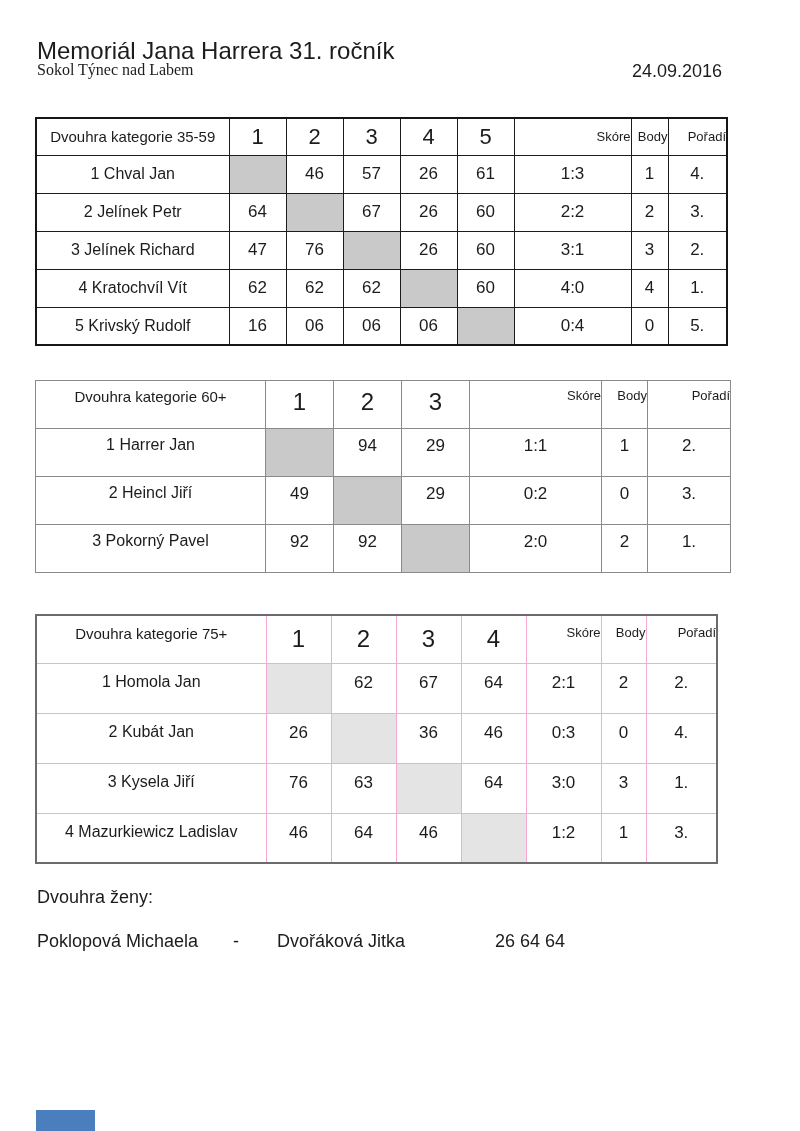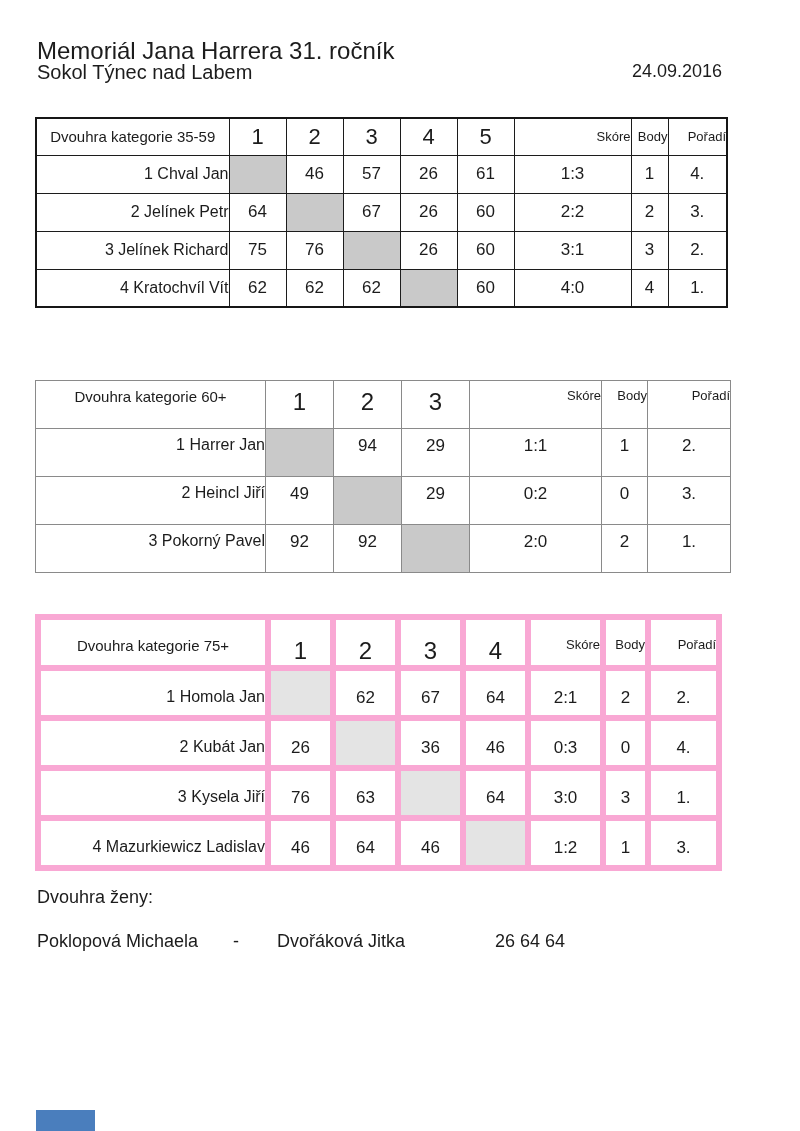--- a/index.html
+++ b/index.html
@@ -3,21 +3,21 @@
 <meta charset="utf-8">
 <style>
   html,body{margin:0;padding:0;}
   body{
     width:800px;height:1131px;position:relative;background:#ffffff;
     font-family:"Liberation Sans","DejaVu Sans",sans-serif;
     color:#1c1c1c;overflow:hidden;
   }
   .abs{position:absolute;white-space:nowrap;}
   .title{left:37px;top:38px;font-size:24px;line-height:1.1;}
-  .subtitle{left:37px;top:61px;font-size:20px;line-height:1.1;}
+  .subtitle{left:37px;top:61px;font-size:16px;line-height:1.1;font-family:Liberation Serif, serif;}
   .date{left:632px;top:62px;font-size:18px;line-height:1.1;}
 
   table.grid{
     position:absolute;border-collapse:collapse;table-layout:fixed;
     background:#ffffff;
   }
   .grid th,.grid td{
     overflow:hidden;white-space:nowrap;font-weight:400;padding:0;
   }
   
@@ -26,30 +26,30 @@
   .t1 thead tr{height:37px;}
   .t1 tbody tr{height:38px;}
   .t1 .num-h{font-size:22px;}
   
   .t2{left:35px;top:380px;width:695px;border:1px solid #8a8a8a;}
   .t2 th,.t2 td{border:1px solid #8a8a8a;vertical-align:top;padding-top:7px;}
   .t2 tr{height:48px;}
   .t2 .num-h{font-size:24px;}
   
   .t3{left:35px;top:614px;width:681px;border:2px solid #6b6b6b;}
-  .t3 th,.t3 td{border:6px solid #f9a8d4;vertical-align:top;padding-top:17px;}
+  .t3 th,.t3 td{border:1px solid #f9a8d4;vertical-align:top;padding-top:9px;}
   .t3 thead tr{height:48px;}
   .t3 tbody tr{height:50px;}
   .t3 .num-h{font-size:24px;}
 
   .cat-h{font-size:15px;text-align:center;}
   .num-h{text-align:center;}
   .sm-h{font-size:13px;text-align:right;}
   .bold{font-weight:700;}
-  .player{font-size:16px;text-align:right;padding-left:8px;}
+  .player{font-size:16px;text-align:center;padding-left:8px;}
   .num{font-size:17px;text-align:center;}
   .diag{background:var(--diag,#c9c9c9);}
   .diag-light{background:var(--diag-light,#e4e4e4);}
 
   .women-heading{left:37px;top:887px;font-size:18px;}
   .w-line{top:931px;font-size:18px;}
   .w1{left:37px;} .wsep{left:233px;} .w2{left:277px;} .wres{left:495px;text-align:right;}
 
   .footer-bar{
     position:absolute;left:36px;top:1110px;width:59px;height:21px;
@@ -106,39 +106,50 @@
         <td class="num diag"></td>
         <td class="num">67</td>
         <td class="num">26</td>
         <td class="num">60</td>
         <td class="num">2:2</td>
         <td class="num">2</td>
         <td class="num">3.</td>
       </tr>
       <tr>
         <td class="player">3 Jelínek Richard</td>
-        <td class="num">75</td>
+        <td class="num">47</td>
         <td class="num">76</td>
         <td class="num diag"></td>
         <td class="num">26</td>
         <td class="num">60</td>
         <td class="num">3:1</td>
         <td class="num">3</td>
         <td class="num">2.</td>
       </tr>
       <tr>
         <td class="player">4 Kratochvíl Vít</td>
         <td class="num">62</td>
         <td class="num">62</td>
         <td class="num">62</td>
         <td class="num diag"></td>
         <td class="num">60</td>
         <td class="num">4:0</td>
         <td class="num">4</td>
         <td class="num">1.</td>
+      </tr>
+      <tr>
+        <td class="player">5 Krivský Rudolf</td>
+        <td class="num">16</td>
+        <td class="num">06</td>
+        <td class="num">06</td>
+        <td class="num">06</td>
+        <td class="num diag"></td>
+        <td class="num">0:4</td>
+        <td class="num">0</td>
+        <td class="num">5.</td>
       </tr>
     </tbody>
 </table>
 
 <table class="grid t2">
   <colgroup>
     <col style="width:230px">
       <col style="width:68px">
       <col style="width:68px">
       <col style="width:68px">

